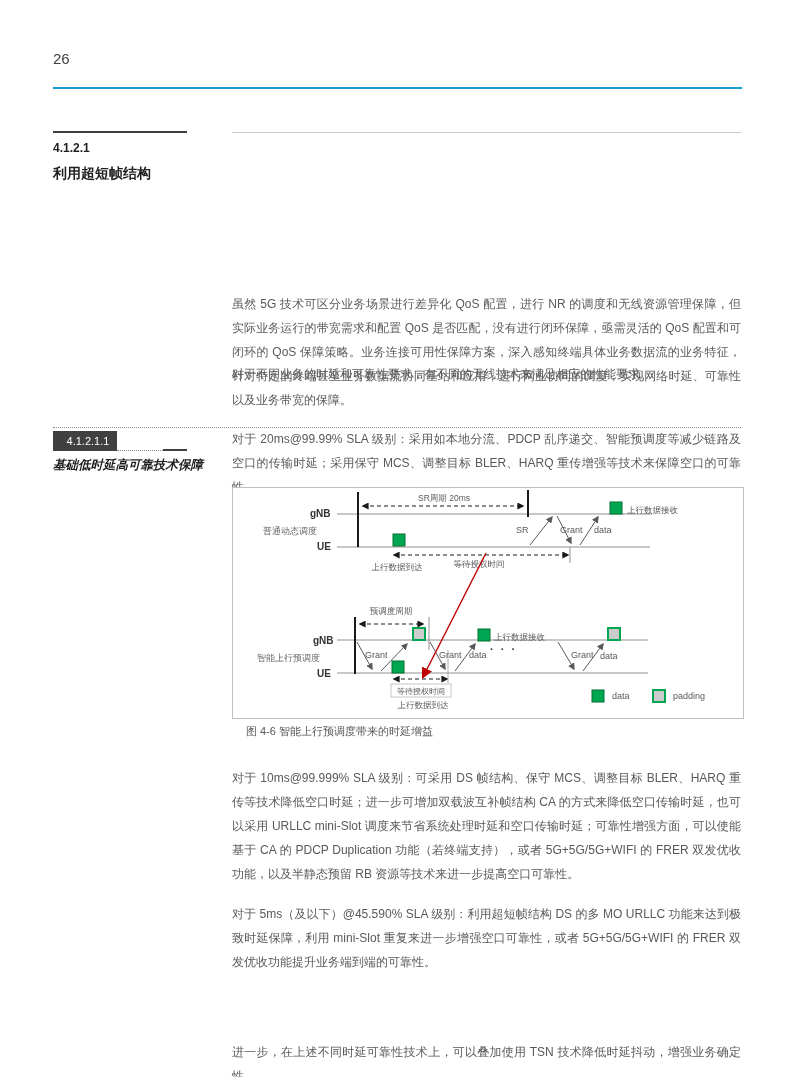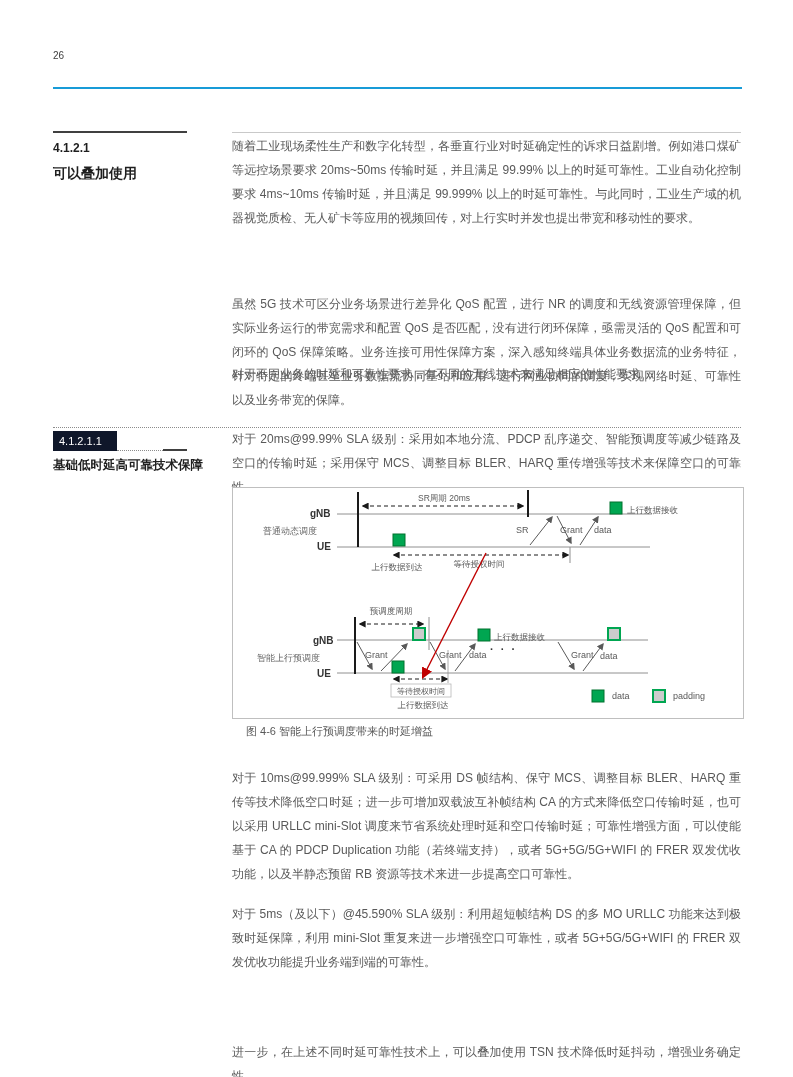--- a/index.html
+++ b/index.html
@@ -1,46 +1,46 @@
 <!DOCTYPE html>
 <html><head>
 <meta charset="utf-8">
 <style>
   html,body { margin:0; padding:0; background:#ffffff; }
   .page {
     position:relative; width:793px; height:1077px; background:#ffffff;
     font-family:"Liberation Sans","DejaVu Sans",sans-serif; overflow:hidden;
   }
   .abs { position:absolute; }
-  .pagenum { left:53px; top:50px; font-size:10px; color:#404040; }
+  .pagenum { left:53px; top:50px; font-size:15px; color:#404040; }
   .toprule { left:53px; top:87px; width:689px; height:2px; background:#189BD7; }
 
   .sec-rule   { left:53px; top:131px; width:134px; height:2px; background:#404040; }
   .body-rule  { left:232px; top:132px; width:509px; height:1px; background:#C9C9C9; }
   .sec-num    { left:53px; top:141px; font-size:12px; font-weight:700; color:#1F1F1F; }
   .sec-title  { left:53px; top:165px; font-size:14px; font-weight:700; color:#1F1F1F; }
 
   .para {
     left:232px; width:509px; font-size:12px; line-height:24px; color:#595959;
     text-align:justify; text-justify:inter-ideograph;
   }
   .p1 { top:134px; }
   .p2 { top:252px;margin-top:40px; }
   .p3 { top:362px; }
   .intro { top:427px; }
   .p4 { top:766px; }
   .p5 { top:902px; }
   .p6 { top:1040px; }
 
   .dot-rule-top   { left:53px; top:427px; width:688px; border-top:1px dotted #8C8C8C; }
-  .subsec-box     { left:53px; top:431px; width:64px; height:20px; background:#0f172a;
-                    color:#ffffff; font-size:11px; line-height:20px; padding-left:6px; box-sizing:border-box; }
+  .subsec-box     { left:53px; top:431px; width:64px; height:20px; background:#404040;
+                    color:#ffffff; font-size:11px; line-height:20px; padding-left:6px; box-sizing:border-box;text-align:center; }
   .dot-rule-side  { left:117px; top:450px; width:46px; border-top:1px dotted #8C8C8C; }
   .solid-seg      { left:163px; top:449px; width:24px; height:2px; background:#404040; }
-  .subsec-title   { left:53px; top:457px; font-size:12.5px; font-weight:700; color:#1F1F1F; }
+  .subsec-title   { left:53px; top:457px; font-size:12.5px; font-weight:700; color:#1F1F1F;font-style:italic; }
 
   .figure-svg { left:232px; top:487px; }
   .fig-caption { left:232px; top:724px; font-size:11px; color:#595959;padding-left:14px; }
 
   svg text { font-family:"Liberation Sans","DejaVu Sans",sans-serif; }
   .t-small { font-size:8.5px; fill:#595959; }
   .t-eng   { font-size:9px;   fill:#595959; }
   .t-node  { font-size:10px;  fill:#333333; font-weight:600; }
   .t-side  { font-size:9px;   fill:#666666; }
   .t-dots  { font-size:11px;  fill:#333333; font-weight:700; letter-spacing:2px; }
@@ -48,24 +48,23 @@
 </head>
 <body>
 
 <div class="page">
 
   <div class="abs pagenum">26</div>
   <div class="abs toprule"></div>
 
   <div class="abs sec-rule"></div>
   <div class="abs sec-num">4.1.2.1</div>
-  <div class="abs sec-title">可以叠加使用</div>
+  <div class="abs sec-title">利用超短帧结构</div>
 
   <div class="abs body-rule"></div>
-  <div class="abs para p1">随着工业现场柔性生产和数字化转型，各垂直行业对时延确定性的诉求日益剧增。例如港口煤矿等远控场景要求 20ms~50ms 传输时延，并且满足 99.99% 以上的时延可靠性。工业自动化控制要求 4ms~10ms 传输时延，并且满足 99.999% 以上的时延可靠性。与此同时，工业生产域的机器视觉质检、无人矿卡等应用的视频回传，对上行实时并发也提出带宽和移动性的要求。</div>
   <div class="abs para p2">虽然 5G 技术可区分业务场景进行差异化 QoS 配置，进行 NR 的调度和无线资源管理保障，但实际业务运行的带宽需求和配置 QoS 是否匹配，没有进行闭环保障，亟需灵活的 QoS 配置和可闭环的 QoS 保障策略。业务连接可用性保障方案，深入感知终端具体业务数据流的业务特征，针对特定的终端甚至业务数据流协同基站和应用，进行网业协同的调度，实现网络时延、可靠性以及业务带宽的保障。</div>
   <div class="abs para p3">对于不同业务的时延和可靠性要求，有不同的无线技术来满足相应的性能要求。</div>
 
   <div class="abs dot-rule-top"></div>
   <div class="abs subsec-box">4.1.2.1.1</div>
   <div class="abs dot-rule-side"></div>
   <div class="abs solid-seg"></div>
   <div class="abs subsec-title">基础低时延高可靠技术保障</div>
 
   <div class="abs para intro">对于 20ms@99.99% SLA 级别：采用如本地分流、PDCP 乱序递交、智能预调度等减少链路及空口的传输时延；采用保守 MCS、调整目标 BLER、HARQ 重传增强等技术来保障空口的可靠性。</div>

